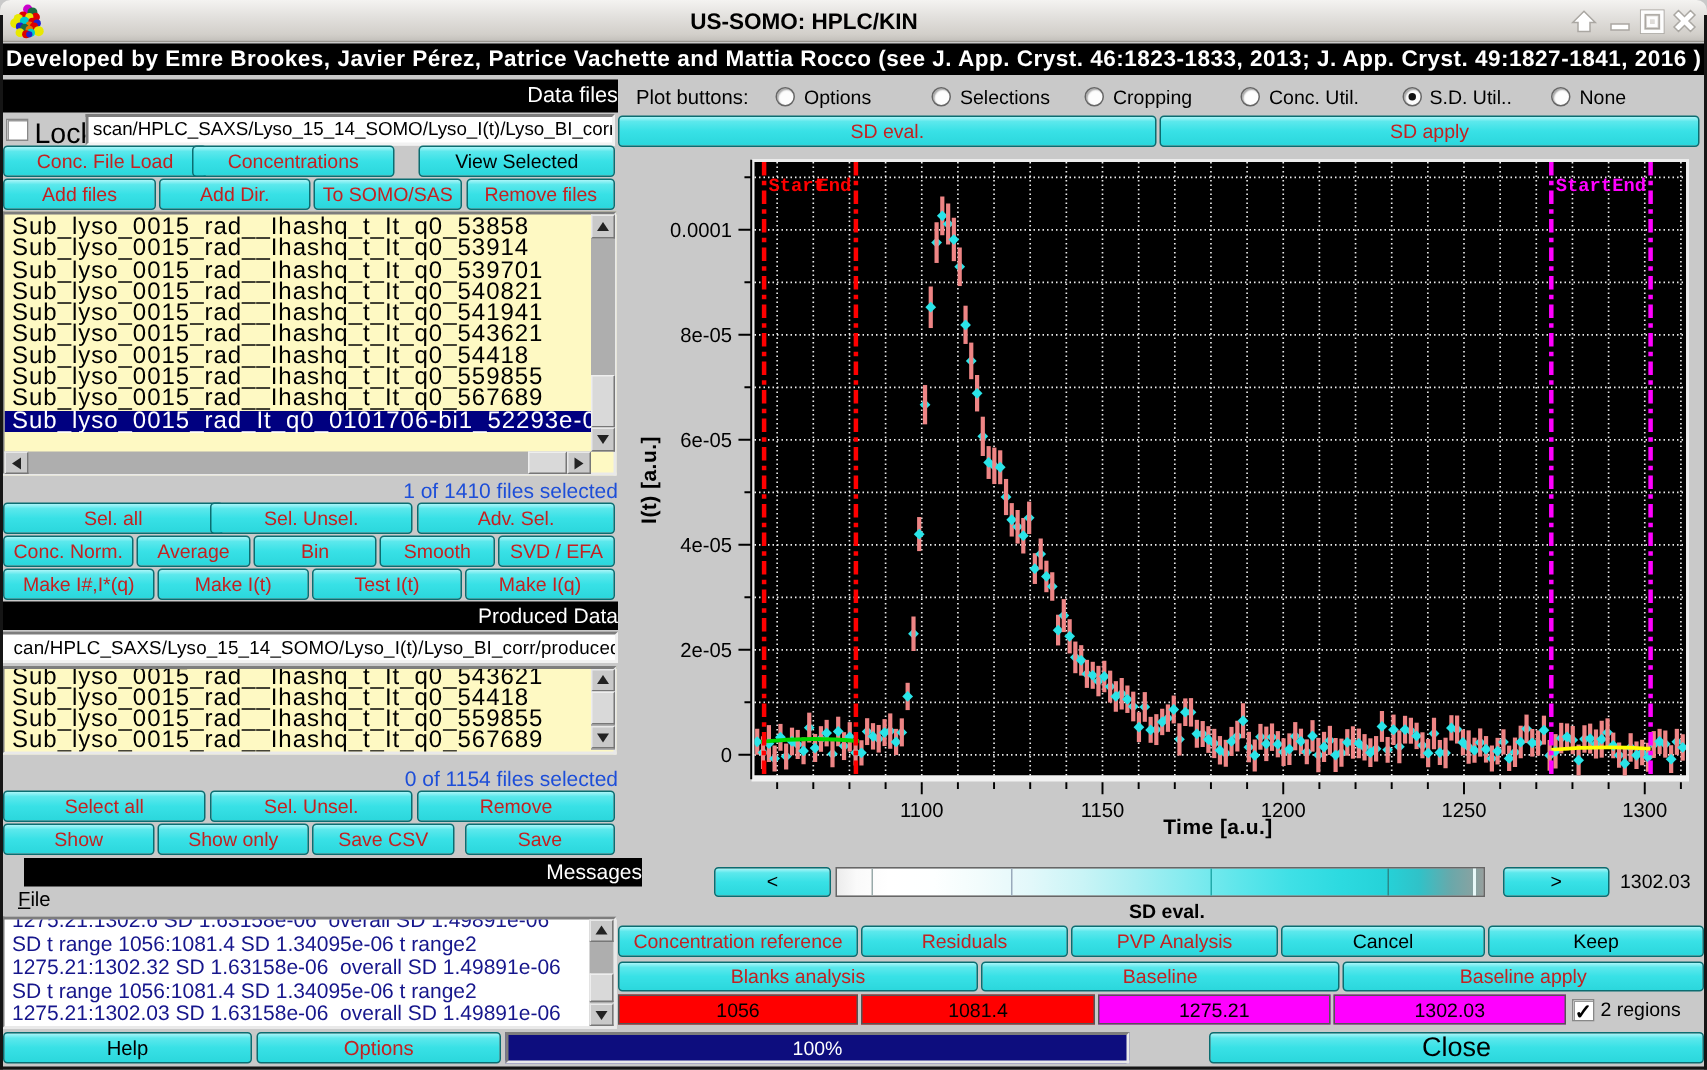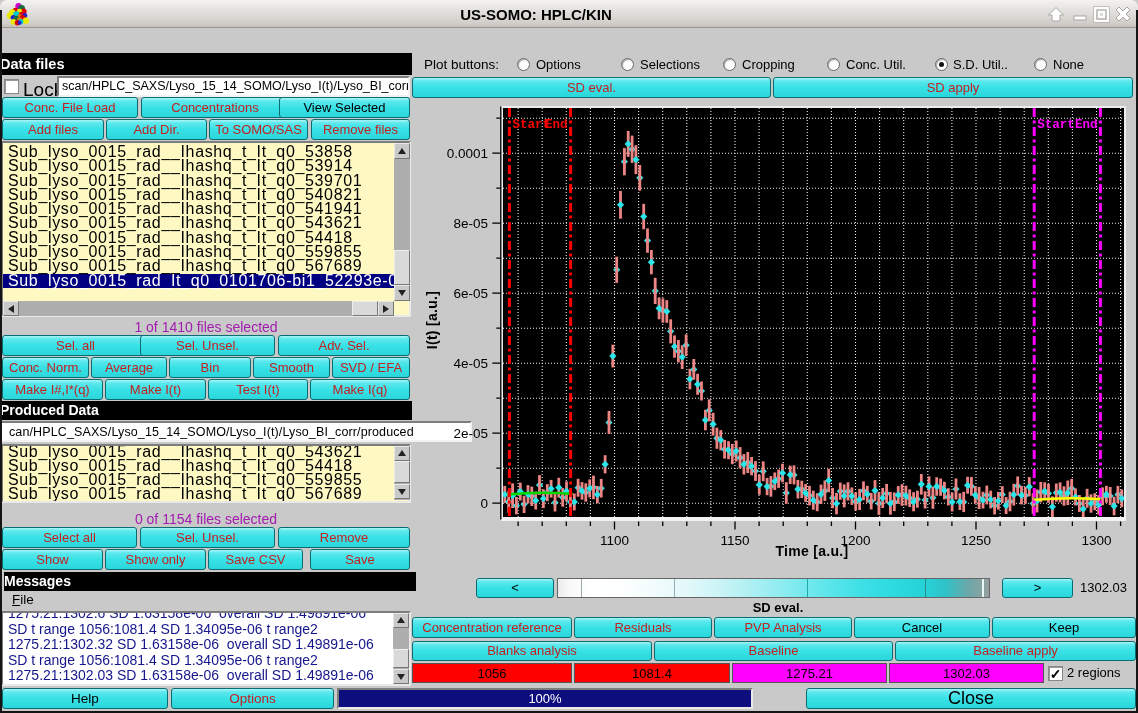--- a/index.html
+++ b/index.html
@@ -1,27 +1,27 @@
 <!DOCTYPE html>
 <html><head><meta charset="utf-8"><style>
 *{margin:0;padding:0;box-sizing:border-box;font-family:"Liberation Sans",sans-serif}
 html,body{width:1138px;height:713px;overflow:hidden;background:#000}
 #win{position:absolute;left:0;top:0;width:1138px;height:713px;background:#c9c9c9}
 .abs{position:absolute}
 #titlebar{left:0;top:0;width:1138px;height:28px;background:linear-gradient(180deg,#f4f3f1 0%,#e3e1de 40%,#d2cfca 85%,#c4c1bc 100%);border-radius:7px 7px 0 0;border-bottom:1px solid #9a9790}
 #title{left:0;top:6px;width:1072px;text-align:center;font-weight:bold;font-size:15px;color:#000}
 #credits{left:0;top:29px;width:1138px;height:21px;background:#000;color:#fff;font-weight:bold;font-size:15px;line-height:21px;white-space:nowrap;padding-left:4px;letter-spacing:0.34px}
-.hdr{background:#000;color:#fff;font-weight:bold;font-size:14px;text-align:left}
+.hdr{background:#000;color:#fff;font-weight:normal;font-size:14px;text-align:right}
 .btn{display:flex;align-items:center;justify-content:center;background:linear-gradient(180deg,#aaf5f8 0%,#5ce8ec 16%,#38e1e6 50%,#2bd7dc 100%);border:1px solid #0b6d71;border-radius:3px;font-size:13px;color:#c42121;white-space:nowrap;overflow:hidden}
 .btn.k{color:#000}
 .inp{background:#fff;border:2px solid;border-color:#7d7d7d #f2f2f2 #f2f2f2 #7d7d7d;font-size:12.5px;color:#000;white-space:nowrap;overflow:hidden;display:flex;align-items:center;padding-left:3px}
 .lst{background:#fef9c3;border:2px solid;border-color:#7d7d7d #e9e9e9 #e9e9e9 #7d7d7d;overflow:hidden;font-size:16px;letter-spacing:0.65px;color:#000;white-space:nowrap}
 .li{padding-left:5px;height:14.3px;line-height:14.3px}
 .sel{background:#000080;color:#fff}
-.cnt{font-size:14px;text-align:center;color:#a21caf}
+.cnt{font-size:14px;text-align:right;color:#1d4ed8}
 .sb{background:#aeaeae}
 .sbb{background:#c9c9c9;border:1px solid;border-color:#e8e8e8 #777 #777 #e8e8e8;display:flex;align-items:center;justify-content:center}
 .sbt{background:#d9d9d9;border:1px solid;border-color:#eee #777 #777 #eee}
 .arw{width:0;height:0;border:4.5px solid transparent}
 .au{border-bottom:6px solid #222;margin-top:-4.5px}
 .ad{border-top:6px solid #222;margin-bottom:-4.5px}
 .al{border-right:6px solid #222;margin-left:-4.5px}
 .ar{border-left:6px solid #222;margin-right:-4.5px}
 .cb{background:#fff;border:1px solid #888;box-shadow:inset 1px 1px 0 #999}
 .radio{width:13px;height:13px;border-radius:50%;background:#fdfdfd;border:1px solid #666;box-shadow:inset 1px 1px 1px #aaa}
@@ -73,27 +73,28 @@
 <rect x="47.8" y="0.8" width="15.4" height="15.4" stroke-width="1"></rect>
 <rect x="50.9" y="3.9" width="9.2" height="9.2" stroke-width="1"></rect>
 <rect x="53.4" y="6.4" width="4.2" height="4.2" stroke-width="1"></rect>
 </g>
 <g fill="none" stroke="#fdfdfd">
 <rect x="49" y="2" width="13" height="13" stroke-width="2.2"></rect>
 <rect x="53" y="6" width="5" height="5" stroke-width="2"></rect>
 </g>
 <path fill="#fff" stroke="#aaa7a2" stroke-width="1" d="M70 4 L73 1 L77 5 L81 1 L84 4 L80 8 L84 12 L81 15 L77 11 L73 15 L70 12 L74 8 Z"></path>
 </svg>
+<div class="abs" id="credits">Developed by Emre Brookes, Javier Pérez, Patrice Vachette and Mattia Rocco (see J. App. Cryst. 46:1823-1833, 2013; J. App. Cryst. 49:1827-1841, 2016 )</div>
 
 <div class="abs hdr" style="left:0;top:52.5px;width:412px;height:22px;line-height:22px;font-size:14.5px">Data files</div>
 <div class="abs cb" style="left:4px;top:79px;width:15px;height:15px"></div>
 <div class="abs" style="left:23px;top:79px;font-size:19px">Lock</div>
 <div class="abs inp" style="left:57px;top:76px;width:353px;height:20.5px">scan/HPLC_SAXS/Lyso_15_14_SOMO/Lyso_I(t)/Lyso_BI_corr</div>
 <div class="abs btn" style="left:2px;top:97px;width:136px;height:20.5px">Conc. File Load</div>
-<div class="abs btn" style="left:141px;top:97px;width:148px;height:20.5px">Concentrations</div>
+<div class="abs btn" style="left:128px;top:97px;width:135px;height:20.5px">Concentrations</div>
 <div class="abs btn k" style="left:279px;top:97px;width:131px;height:20.5px">View Selected</div>
 <div class="abs btn" style="left:2px;top:119px;width:102px;height:20.5px">Add files</div>
 <div class="abs btn" style="left:106px;top:119px;width:101px;height:20.5px">Add Dir.</div>
 <div class="abs btn" style="left:209px;top:119px;width:99px;height:20.5px">To SOMO/SAS</div>
 <div class="abs btn" style="left:311px;top:119px;width:99px;height:20.5px">Remove files</div>
 <div class="abs lst" style="left:1px;top:141px;width:410px;height:176px">
 <div style="padding-top:2px">
 <div class="li">Sub_lyso_0015_rad__Ihashq_t_It_q0_53858</div>
 <div class="li">Sub_lyso_0015_rad__Ihashq_t_It_q0_53914</div>
 <div class="li">Sub_lyso_0015_rad__Ihashq_t_It_q0_539701</div>
@@ -130,21 +131,21 @@
 <div class="abs btn" style="left:2px;top:357px;width:87px;height:20.5px">Conc. Norm.</div>
 <div class="abs btn" style="left:91px;top:357px;width:76px;height:20.5px">Average</div>
 <div class="abs btn" style="left:169px;top:357px;width:82px;height:20.5px">Bin</div>
 <div class="abs btn" style="left:253px;top:357px;width:77px;height:20.5px">Smooth</div>
 <div class="abs btn" style="left:332px;top:357px;width:78px;height:20.5px">SVD / EFA</div>
 <div class="abs btn" style="left:2px;top:379px;width:101px;height:20.5px">Make I#,I*(q)</div>
 <div class="abs btn" style="left:105px;top:379px;width:101px;height:20.5px">Make I(t)</div>
 <div class="abs btn" style="left:208px;top:379px;width:100px;height:20.5px">Test I(t)</div>
 <div class="abs btn" style="left:310px;top:379px;width:100px;height:20.5px">Make I(q)</div>
 <div class="abs hdr" style="left:0;top:401px;width:412px;height:19px;line-height:19px">Produced Data</div>
-<div class="abs inp" style="left:0px;top:421px;width:472px;height:21px;letter-spacing:0.12px;padding-left:7px">can/HPLC_SAXS/Lyso_15_14_SOMO/Lyso_I(t)/Lyso_BI_corr/produced</div>
+<div class="abs inp" style="left:0px;top:421px;width:412px;height:21px;letter-spacing:0.12px;padding-left:7px">can/HPLC_SAXS/Lyso_15_14_SOMO/Lyso_I(t)/Lyso_BI_corr/produced</div>
 <div class="abs lst" style="left:1px;top:443.5px;width:410px;height:59px">
 <div style="margin-top:-1px">
 <div class="li">Sub_lyso_0015_rad__Ihashq_t_It_q0_543621</div>
 <div class="li">Sub_lyso_0015_rad__Ihashq_t_It_q0_54418</div>
 <div class="li">Sub_lyso_0015_rad__Ihashq_t_It_q0_559855</div>
 <div class="li">Sub_lyso_0015_rad__Ihashq_t_It_q0_567689</div>
 </div>
 </div>
 <div class="abs sb" style="left:394px;top:446px;width:16px;height:54px"></div>
 <div class="abs sbb" style="left:394px;top:446px;width:16px;height:15px">
@@ -155,21 +156,21 @@
       <div class="arw ad"></div>
     </div>
 <div class="abs cnt" style="left:0;top:511px;width:412px">0 of 1154 files selected</div>
 <div class="abs btn" style="left:2px;top:527px;width:135px;height:20.5px">Select all</div>
 <div class="abs btn" style="left:140px;top:527px;width:135px;height:20.5px">Sel. Unsel.</div>
 <div class="abs btn" style="left:278px;top:527px;width:132px;height:20.5px">Remove</div>
 <div class="abs btn" style="left:2px;top:549px;width:101px;height:20.5px">Show</div>
 <div class="abs btn" style="left:105px;top:549px;width:101px;height:20.5px">Show only</div>
 <div class="abs btn" style="left:208px;top:549px;width:95px;height:20.5px">Save CSV</div>
 <div class="abs btn" style="left:310px;top:549px;width:100px;height:20.5px">Save</div>
-<div class="abs hdr" style="left:4px;top:571.5px;width:412px;height:19px;line-height:19px">Messages</div>
+<div class="abs hdr" style="left:16px;top:571.5px;width:412px;height:19px;line-height:19px">Messages</div>
 <div class="abs" style="left:12px;top:592px;font-size:13.5px"><span style="text-decoration:underline">F</span>ile</div>
 <div class="abs msg" style="left:1px;top:611px;width:410px;height:75px">
 <div style="margin-top:-7px">
 <div>1275.21:1302.6 SD 1.63158e-06&nbsp; overall SD 1.49891e-06</div>
 <div>SD t range 1056:1081.4 SD 1.34095e-06 t range2</div>
 <div>1275.21:1302.32 SD 1.63158e-06&nbsp; overall SD 1.49891e-06</div>
 <div>SD t range 1056:1081.4 SD 1.34095e-06 t range2</div>
 <div>1275.21:1302.03 SD 1.63158e-06&nbsp; overall SD 1.49891e-06</div>
 </div>
 </div>

